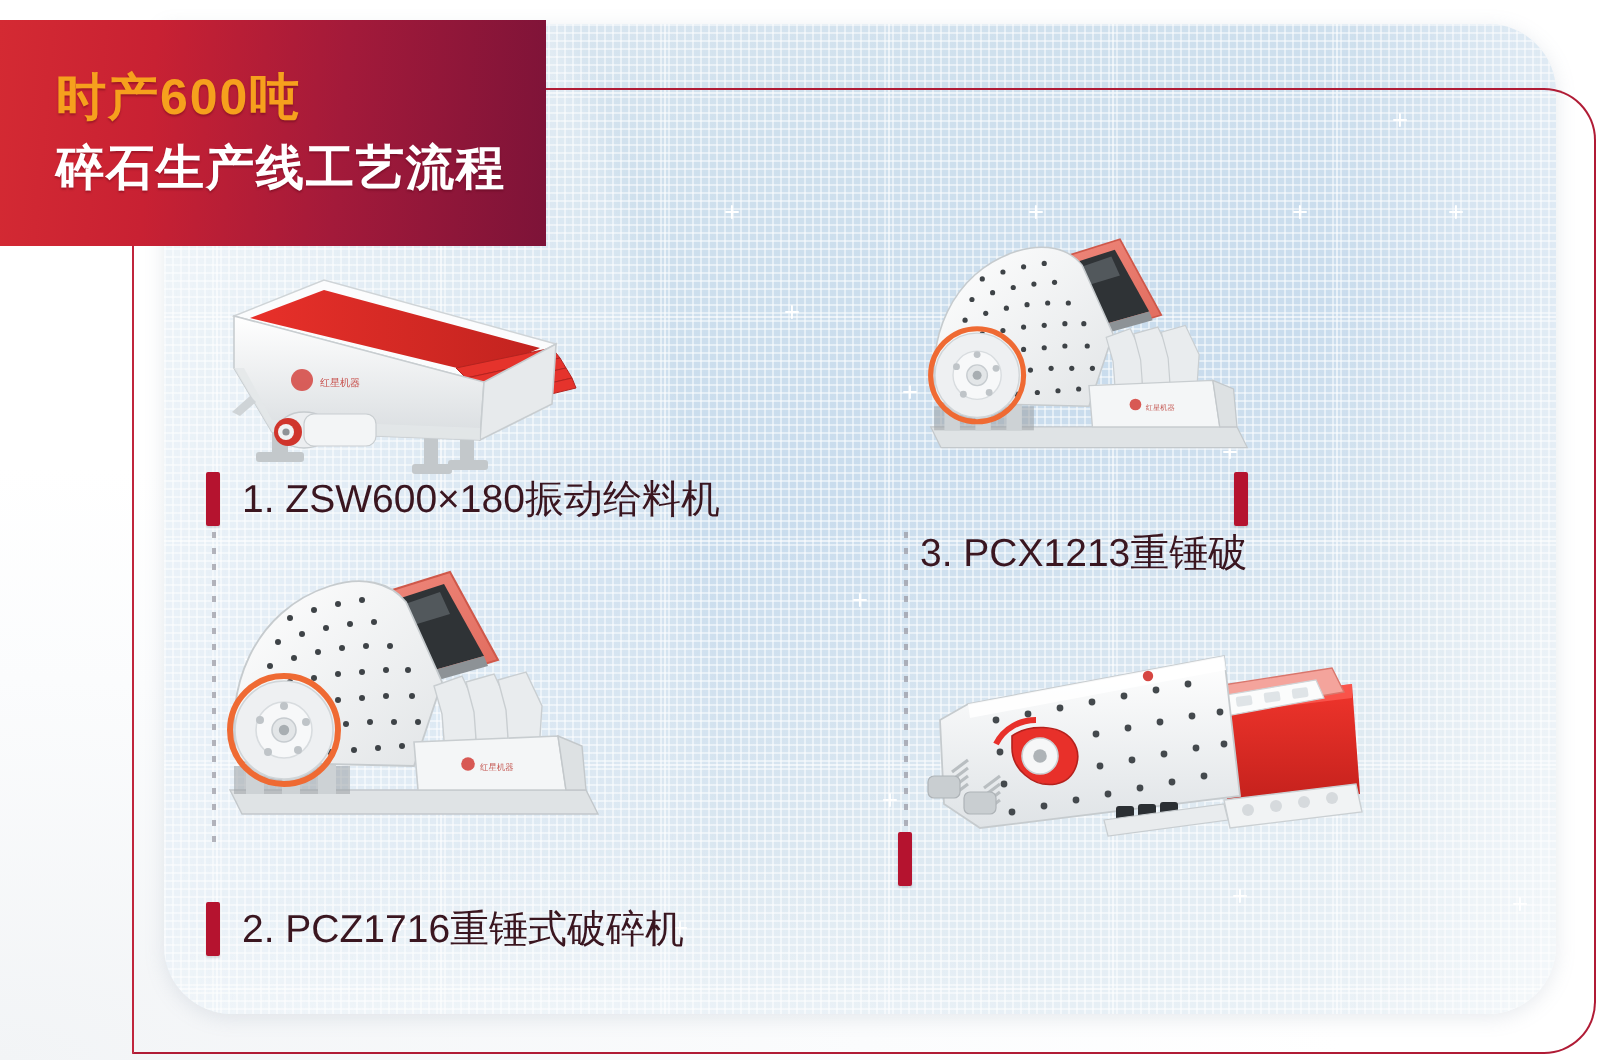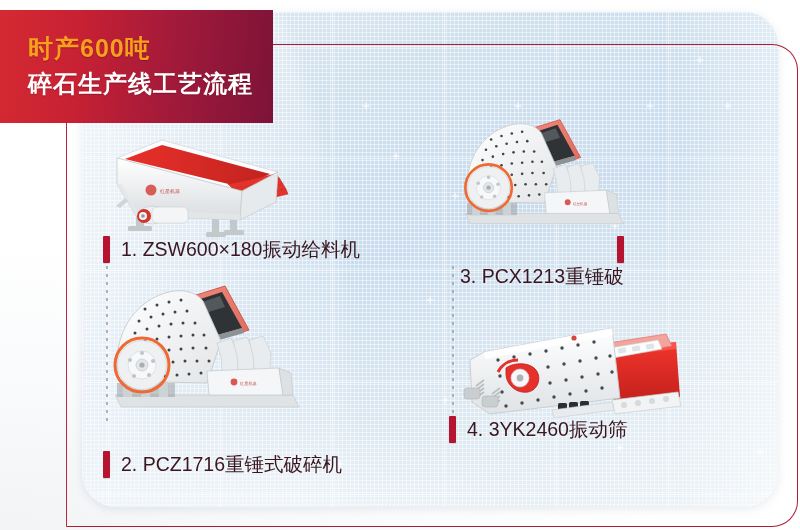--- a/index.html
+++ b/index.html
@@ -528,21 +528,20 @@
     <span class="txt">2. PCZ1716重锤式破碎机</span>
   </div>
 
   <div class="cap" style="left:449px;top:236px;flex-direction:column;">
     <span class="bar"></span>
     <span class="txt">3. PCX1213重锤破</span>
   </div>
 
   <div class="cap" style="left:449px;top:416px;">
     <span class="bar"></span>
-    <span class="txt">4. 3YK2460振动筛</span>
   </div>
 
   <div class="banner">
     <div class="t1">时产600吨</div>
     <div class="t2">碎石生产线工艺流程</div>
   </div>
 
 </div>
 
 </body></html>

